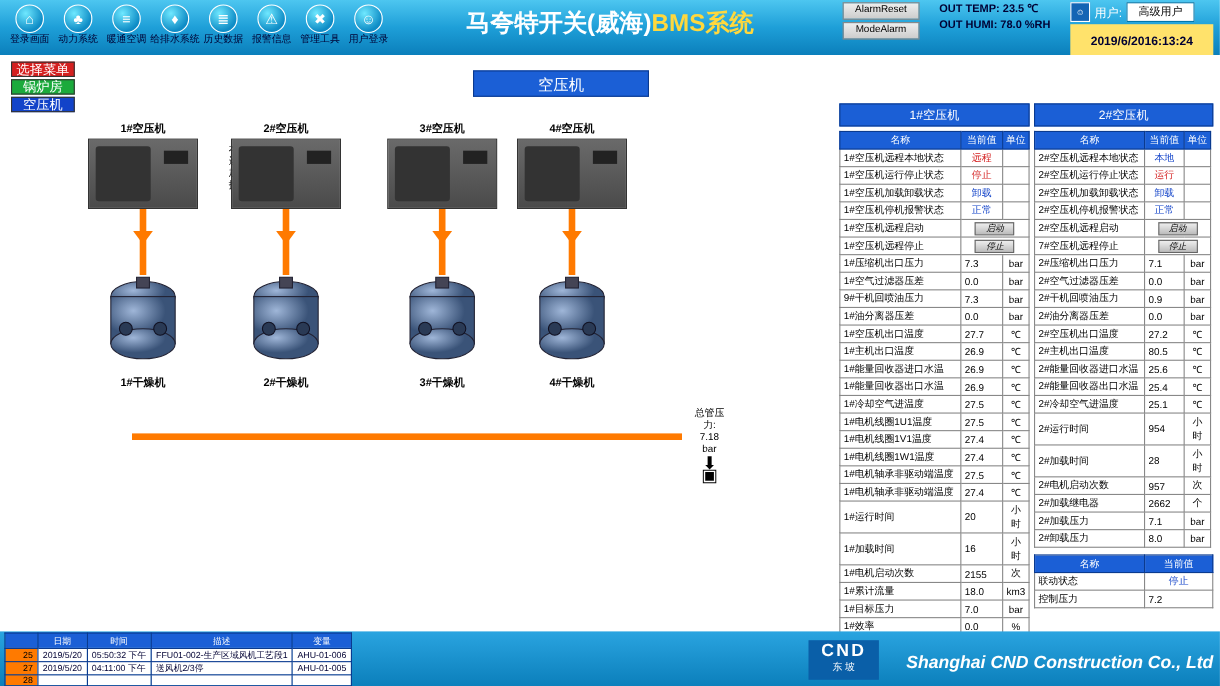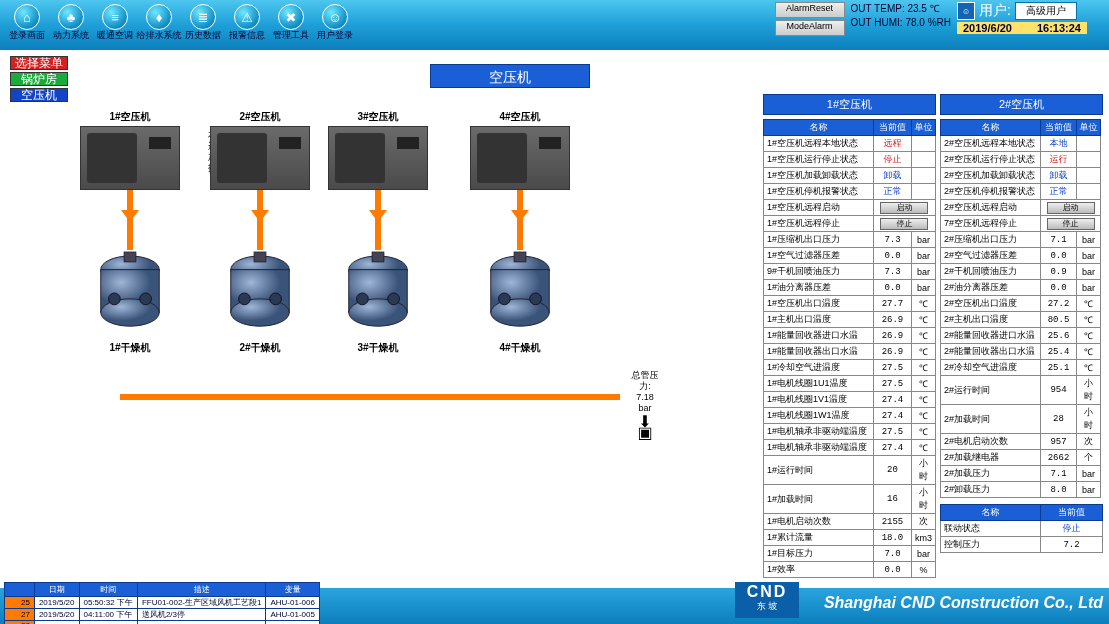--- a/index.html
+++ b/index.html
@@ -4,29 +4,29 @@
 <style>
 *{box-sizing:border-box;margin:0;padding:0;font-family:"Microsoft YaHei",Arial,sans-serif;}
 body{width:1109px;height:624px;background:#fff;overflow:hidden;font-size:10px;}
 .topbar{height:50px;background:linear-gradient(to bottom,#4DC6F0 0%,#1E9FD8 50%,#0B7FBB 100%);display:flex;align-items:center;position:relative;}
 .nav-icons{display:flex;gap:2px;padding:4px 6px;}
 .nav-icon{width:42px;height:42px;display:flex;flex-direction:column;align-items:center;cursor:pointer;}
 .nav-icon .circ{width:26px;height:26px;border-radius:50%;background:radial-gradient(circle at 35% 30%,#6FE8FF,#0E8CC6 70%);border:1px solid #fff;display:flex;align-items:center;justify-content:center;color:#fff;font-size:13px;}
 .nav-icon .lbl{font-size:9px;color:#003;margin-top:1px;text-align:center;line-height:1;white-space:nowrap;}
 .title{position:absolute;left:50%;transform:translateX(-50%);top:6px;color:#fff;font-size:22px;font-weight:bold;}
 .title .y{color:#FFD83D;}
-.top-right{position:absolute;right:22px;top:2px;display:flex;align-items:flex-start;gap:6px;margin-left:23px;}
+.top-right{position:absolute;right:6px;top:2px;display:flex;align-items:flex-start;gap:18px;margin-left:23px;}
 .reset-btn{width:70px;height:16px;background:linear-gradient(#eee,#ccc);border:1px solid #888;font-size:9px;text-align:center;margin-bottom:2px;cursor:pointer;}
 .env{color:#003;font-size:10px;line-height:14px;}
-.env span{font-weight:normal;}
+.env span{font-weight:bold;}
 .user-box{display:flex;align-items:center;gap:4px;}
 .user-badge{width:18px;height:18px;background:#1464B4;border:1px solid #fff;color:#fff;font-size:8px;display:flex;align-items:center;justify-content:center;}
-.user-lbl{color:#fff;font-size:14px;}
+.user-lbl{color:#fff;font-size:11px;}
 .user-val{background:#fff;border:1px solid #07A;padding:1px 10px;font-size:10px;}
-.clock{background:#FFE26B;color:#003;padding:0 6px;font-size:11px;font-weight:bold;margin-top:2px;display:flex;justify-content:space-between;width:130px;}
+.clock{background:#FFE26B;color:#003;padding:10px 6px;font-size:11px;font-weight:bold;margin-top:2px;display:flex;justify-content:center;width:130px;}
 .main{position:relative;height:524px;background:#fff;}
 .side-menu{position:absolute;left:10px;top:6px;}
 .side-menu div{width:58px;height:14px;border:1px solid #333;font-size:12px;color:#fff;text-align:center;line-height:12px;margin-bottom:2px;cursor:pointer;}
 .m-red{background:#D42020;}
 .m-green{background:#1BAA3C;}
 .m-blue{background:#1243C9;}
 .center-title{position:absolute;left:430px;top:14px;width:160px;height:24px;background:#1B5FD6;color:#fff;text-align:center;line-height:24px;font-size:14px;border:1px solid #0A3A8F;}
 .diagram{position:absolute;left:70px;top:60px;width:590px;height:400px;}
 .unit{position:absolute;top:0;width:120px;}
 .unit .name{font-size:10px;font-weight:bold;text-align:center;margin-bottom:2px;}
@@ -46,33 +46,33 @@
 .gauge{position:absolute;left:560px;top:260px;font-size:9px;text-align:center;line-height:11px;}
 .gauge .sym{font-size:16px;margin-top:2px;}
 .tables{position:absolute;right:6px;top:44px;display:flex;gap:4px;}
 .tbl-group{}
 .tbl-title{background:#1B5FD6;color:#fff;text-align:center;font-size:11px;padding:2px 0;border:1px solid #0A3A8F;margin-bottom:4px;}
 table{border-collapse:collapse;font-size:9px;}
 table th{background:#1B5FD6;color:#fff;border:1px solid #0A3A8F;padding:1px 2px;font-weight:normal;}
 table td{border:1px solid #888;padding:1px 3px;height:13px;background:#fff;}
 .val-r{color:#D42020;text-align:center;}
 .val-b{color:#1243C9;text-align:center;}
-.val-n{text-align:center;font-family:Liberation Mono, monospace;}
+.val-n{}
 .btn-cell{text-align:center;}
-.mini-btn{display:inline-block;width:48px;height:12px;background:linear-gradient(#eee,#bbb);border:1px solid #666;font-size:8px;line-height:10px;cursor:pointer;}
+.mini-btn{display:inline-block;width:36px;height:12px;background:linear-gradient(#eee,#bbb);border:1px solid #666;font-size:8px;line-height:10px;cursor:pointer;font-style:italic;}
 .tbl1 td:first-child{width:110px;}
 .tbl1 td:nth-child(2){width:38px;}
 .tbl1 td:nth-child(3){width:24px;text-align:center;}
 .tbl2 td:first-child{width:100px;}
 .tbl2 td:nth-child(2){width:36px;}
 .tbl2 td:nth-child(3){width:24px;text-align:center;}
 .tbl3{margin-top:6px;}
 .tbl3 td:first-child{width:100px;}
 .tbl3 td:nth-child(2){width:62px;}
-.footer{position:absolute;bottom:0;left:0;right:0;height:36px;background:linear-gradient(to bottom,#2AA4E0,#0B7FBB);display:flex;align-items:center;}
+.footer{position:absolute;bottom:0;left:0;right:0;height:50px;background:linear-gradient(to bottom,#2AA4E0,#0B7FBB);display:flex;align-items:center;}
 .alarm-tbl{font-size:8px;border-collapse:collapse;margin-left:4px;}
 .alarm-tbl th{background:#1B5FD6;color:#fff;border:1px solid #0A3A8F;padding:1px 6px;font-weight:normal;}
 .alarm-tbl td{border:1px solid #0A3A8F;padding:0 4px;color:#003;height:10px;}
 .alarm-tbl .idx{background:#FF7A00;color:#000;text-align:center;width:16px;padding-left:16px;}
 .cnd-box{position:absolute;right:310px;bottom:6px;width:64px;height:36px;background:#0A5FA8;color:#fff;text-align:center;padding-top:2px;}
 .cnd-box .big{font-size:16px;font-weight:bold;letter-spacing:2px;line-height:16px;}
 .cnd-box .sm{font-size:9px;}
 .company{position:absolute;right:6px;bottom:12px;color:#fff;font-size:16px;font-weight:bold;font-style:italic;}
 </style>
 </head>
@@ -106,20 +106,23 @@
       </div>
       <div class="nav-icon">
         <div class="circ">✖</div>
         <div class="lbl">管理工具</div>
       </div>
       <div class="nav-icon">
         <div class="circ">☺</div>
         <div class="lbl">用户登录</div>
       </div>
     </div>
+  <div class="title">
+    <span>马夸特开关(威海)</span><span class="y">BMS系统</span>
+  </div>
   <div class="top-right">
     <div>
       <div class="reset-btn">AlarmReset</div>
       <div class="reset-btn">ModeAlarm</div>
     </div>
     <div class="env">
       <div><span>OUT TEMP:</span> <span>23.5 ℃</span></div>
       <div><span>OUT HUMI:</span> <span>78.0 %RH</span></div>
     </div>
     <div>
@@ -195,21 +198,21 @@
               </defs>
               <ellipse cx="40" cy="20" rx="30" ry="14" fill="url(#g)" stroke="#223"></ellipse>
               <rect x="10" y="20" width="60" height="44" fill="url(#g)" stroke="#223"></rect>
               <ellipse cx="40" cy="64" rx="30" ry="14" fill="url(#g)" stroke="#223"></ellipse>
               <circle cx="24" cy="50" r="6" fill="#2a3a55" stroke="#112"></circle>
               <circle cx="56" cy="50" r="6" fill="#2a3a55" stroke="#112"></circle>
               <rect x="34" y="2" width="12" height="10" fill="#445" stroke="#223"></rect>
             </svg></div>
       <div class="tank-name">2#干燥机</div>
     </div>
-        <div class="unit" style="left:248px">
+        <div class="unit" style="left:272px">
       <div class="name">3#空压机</div>
       <div class="compressor"></div>
       <div class="pipe-v">
             <div class="arrow-dn"></div>
           </div>
       <div class="tank"><svg viewBox="0 0 80 90">
               <defs>
                 <radialGradient id="g" cx="35%" cy="30%">
                   <stop offset="0%" stop-color="#9FB6D8"></stop>
                   <stop offset="100%" stop-color="#3A5378"></stop>

